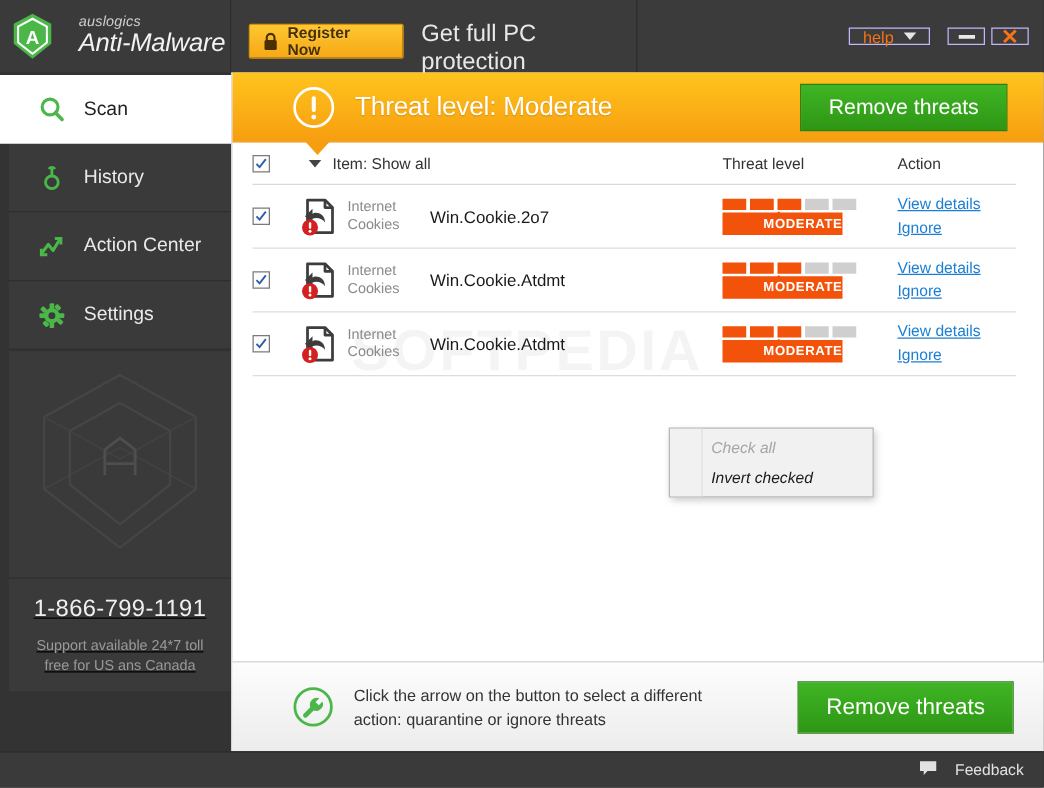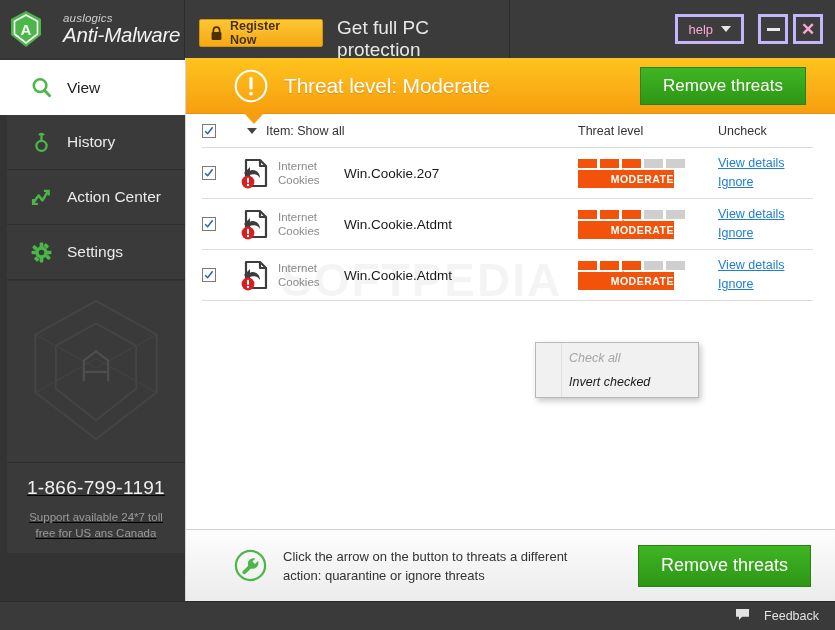--- a/index.html
+++ b/index.html
@@ -65,24 +65,24 @@
   #promo-text {
     margin-left: 14px; color: #e8e8e8; font-size: 19px; margin-top: 12px;
   }
   #titlebar-right {
     flex: 1; height: 58px;
     background: #3b3b3b;
     display: flex; align-items: center; justify-content: flex-end;
     padding-right: 12px;
   }
   .tb-btn {
-    height: 30px; min-width: 30px;
-    border: 3px solid #c4b5fd;
+    height: 14px; min-width: 30px;
+    border: 1px solid #c4b5fd;
     background: #3d3d3d;
-    color: #f9a8d4;
+    color: #f97316;
     display: flex; align-items: center; justify-content: center;
     cursor: pointer; font-size: 13px;
   }
   #help-btn { padding: 0 10px; margin-right: 14px; gap: 8px; }
   #help-btn .caret {
     width: 0; height: 0;
     border-left: 5px solid transparent;
     border-right: 5px solid transparent;
     border-top: 6px solid #e6e6e6;
   }
@@ -393,21 +393,21 @@
   <div id="sidebar">
 
 
     <div class="nav-item active">
       <span class="nav-icon">
         <svg viewBox="0 0 24 24" width="23" height="23">
           <circle cx="10.5" cy="10" r="6.6" fill="none" stroke="#4bb749" stroke-width="2.6"></circle>
           <line x1="15" y1="14.8" x2="20.5" y2="20.5" stroke="#4bb749" stroke-width="3" stroke-linecap="round"></line>
         </svg>
       </span>
-      <span>View</span>
+      <span>Scan</span>
     </div>
 
     <div class="nav-item">
       <span class="nav-icon">
         <svg viewBox="0 0 24 24" width="23" height="23">
           <circle cx="12" cy="15.5" r="5.3" fill="none" stroke="#4bb749" stroke-width="2.4"></circle>
           <path d="M12 10.2 V3.2 M12 3.2 a3 3 0 0 1 0 0" fill="none" stroke="#4bb749" stroke-width="2.4"></path>
           <path d="M9.4 4.3 a3.2 3.2 0 0 1 5.2 0" fill="none" stroke="#4bb749" stroke-width="2.2"></path>
         </svg>
       </span>
@@ -493,21 +493,21 @@
             </svg>
           </span>
         </div>
         <div class="col-caret">
           <span class="caret-down"></span>
         </div>
         <div class="col-name">
           <span>Item: Show all</span>
         </div>
         <div class="col-threat">Threat level</div>
-        <div class="col-action">Uncheck</div>
+        <div class="col-action">Action</div>
       </div>
 
       <div class="row">
         <div class="col-check">
           <span class="chk">
             <svg viewBox="0 0 12 12" width="10" height="10">
               <path d="M1.4 6.2 L4.4 9.2 L10.4 1.6" fill="none" stroke="#2a5db0" stroke-width="1.8"></path>
             </svg>
           </span>
         </div>
@@ -629,21 +629,21 @@
     </div>
 
     <div id="action-bar">
       <span id="action-icon">
         <svg viewBox="0 0 33 33" width="33" height="33">
           <circle cx="16.5" cy="16.5" r="14.6" fill="none" stroke="#4bb749" stroke-width="2.2"></circle>
           <path d="M21.5 9.6 a5.6 5.6 0 0 0-7.3 7.1 L9 21.9 a1.9 1.9 0 0 0 2.7 2.7 l5.2-5.2 a5.6 5.6 0 0 0 7.1-7.3 l-3 3 -2.6-2.6 Z" fill="#4bb749"></path>
         </svg>
       </span>
       <div id="action-text">
-        <div>Click the arrow on the button to threats a different</div>
+        <div>Click the arrow on the button to select a different</div>
         <div>action: quarantine or ignore threats</div>
       </div>
       <div id="action-remove-btn">
         <span>Remove threats</span>
       </div>
     </div>
 
     <div id="ctx-menu">
       <div class="ctx-item disabled">
         <span>Check all</span>

